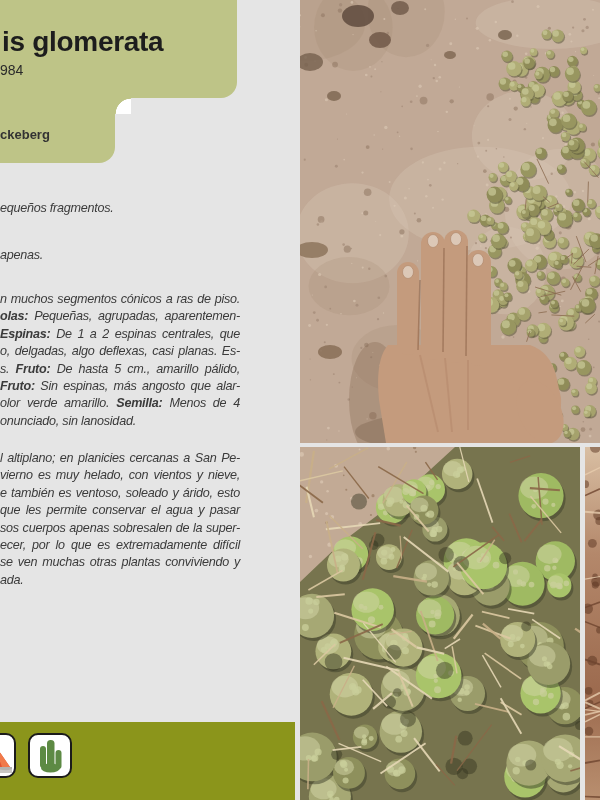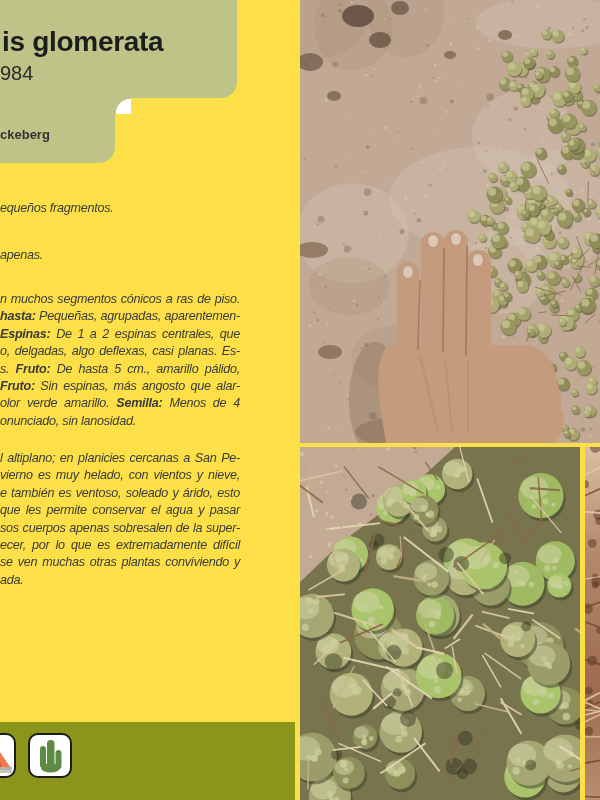--- a/index.html
+++ b/index.html
@@ -1,27 +1,27 @@
 <!DOCTYPE html>
 <html><head>
 <meta charset="utf-8">
 <style>
   html,body{margin:0;padding:0;background:#fff;}
-  .page{position:relative;width:600px;height:800px;background:#fde047;overflow:hidden;
+  .page{position:relative;width:600px;height:800px;background:#e5e5e5;overflow:hidden;
         font-family:"Liberation Sans",sans-serif;}
   
   .hdr-wide{position:absolute;left:0;top:0;width:237px;height:98px;background:#bec487;
             border-bottom-right-radius:16px;}
   .hdr-tab{position:absolute;left:0;top:0;width:115px;height:163px;background:#bec487;
            border-bottom-right-radius:16px;}
   .hdr-fillet{position:absolute;left:115px;top:98px;width:16px;height:16px;
            background:radial-gradient(16px at 100% 100%, #ffffff 0 15px, #bec487 15.6px);}
   .title{position:absolute;left:2px;top:26px;font-size:28px;font-weight:bold;color:#1d1d1d;
          letter-spacing:-0.3px;white-space:nowrap;}
-  .year{position:absolute;left:0;top:62px;font-size:20px;color:#2a2a2a;white-space:nowrap;text-align:right;}
+  .year{position:absolute;left:0;top:62px;font-size:14px;color:#2a2a2a;white-space:nowrap;text-align:right;}
   .author{position:absolute;left:0;top:127px;font-size:13px;font-weight:bold;color:#333;white-space:nowrap;}
   
   .para{position:absolute;left:0;width:240px;color:#3b3b3b;font-size:12.6px;
         line-height:17.4px;letter-spacing:-0.25px;}
   .p-a{top:200px;} .p-b{top:247px;} .p-c{top:291px;} .p-d{top:450px;}
   .tline{white-space:nowrap;text-align:justify;text-align-last:justify;font-style:italic;}
   .tline.lastline{text-align-last:left;}
   .tline b{font-weight:bold;}
   
   .photo{position:absolute;overflow:hidden;background:#c1a996;}
@@ -49,21 +49,21 @@
   <div class="author">ckeberg</div>
 
   <div class="para p-a">
       <div class="tline lastline"><span>equeños fragmentos.</span></div>
     </div>
   <div class="para p-b">
       <div class="tline lastline"><span>apenas.</span></div>
     </div>
   <div class="para p-c">
       <div class="tline"><span>n muchos segmentos cónicos a ras de piso.</span></div>
-      <div class="tline"><b>hasta:</b><span> Pequeñas, agrupadas, aparentemen-</span></div>
+      <div class="tline"><b>olas:</b><span> Pequeñas, agrupadas, aparentemen-</span></div>
       <div class="tline"><b>Espinas:</b><span> De 1 a 2 espinas centrales, que</span></div>
       <div class="tline"><span>o, delgadas, algo deflexas, casi planas. Es-</span></div>
       <div class="tline"><span>s. </span><b>Fruto:</b><span> De hasta 5 cm., amarillo pálido,</span></div>
       <div class="tline"><b>Fruto:</b><span> Sin espinas, más angosto que alar-</span></div>
       <div class="tline"><span>olor verde amarillo. </span><b>Semilla:</b><span> Menos de 4</span></div>
       <div class="tline lastline"><span>onunciado, sin lanosidad.</span></div>
     </div>
   <div class="para p-d">
       <div class="tline"><span>l altiplano; en planicies cercanas a San Pe-</span></div>
       <div class="tline"><span>vierno es muy helado, con vientos y nieve,</span></div>

